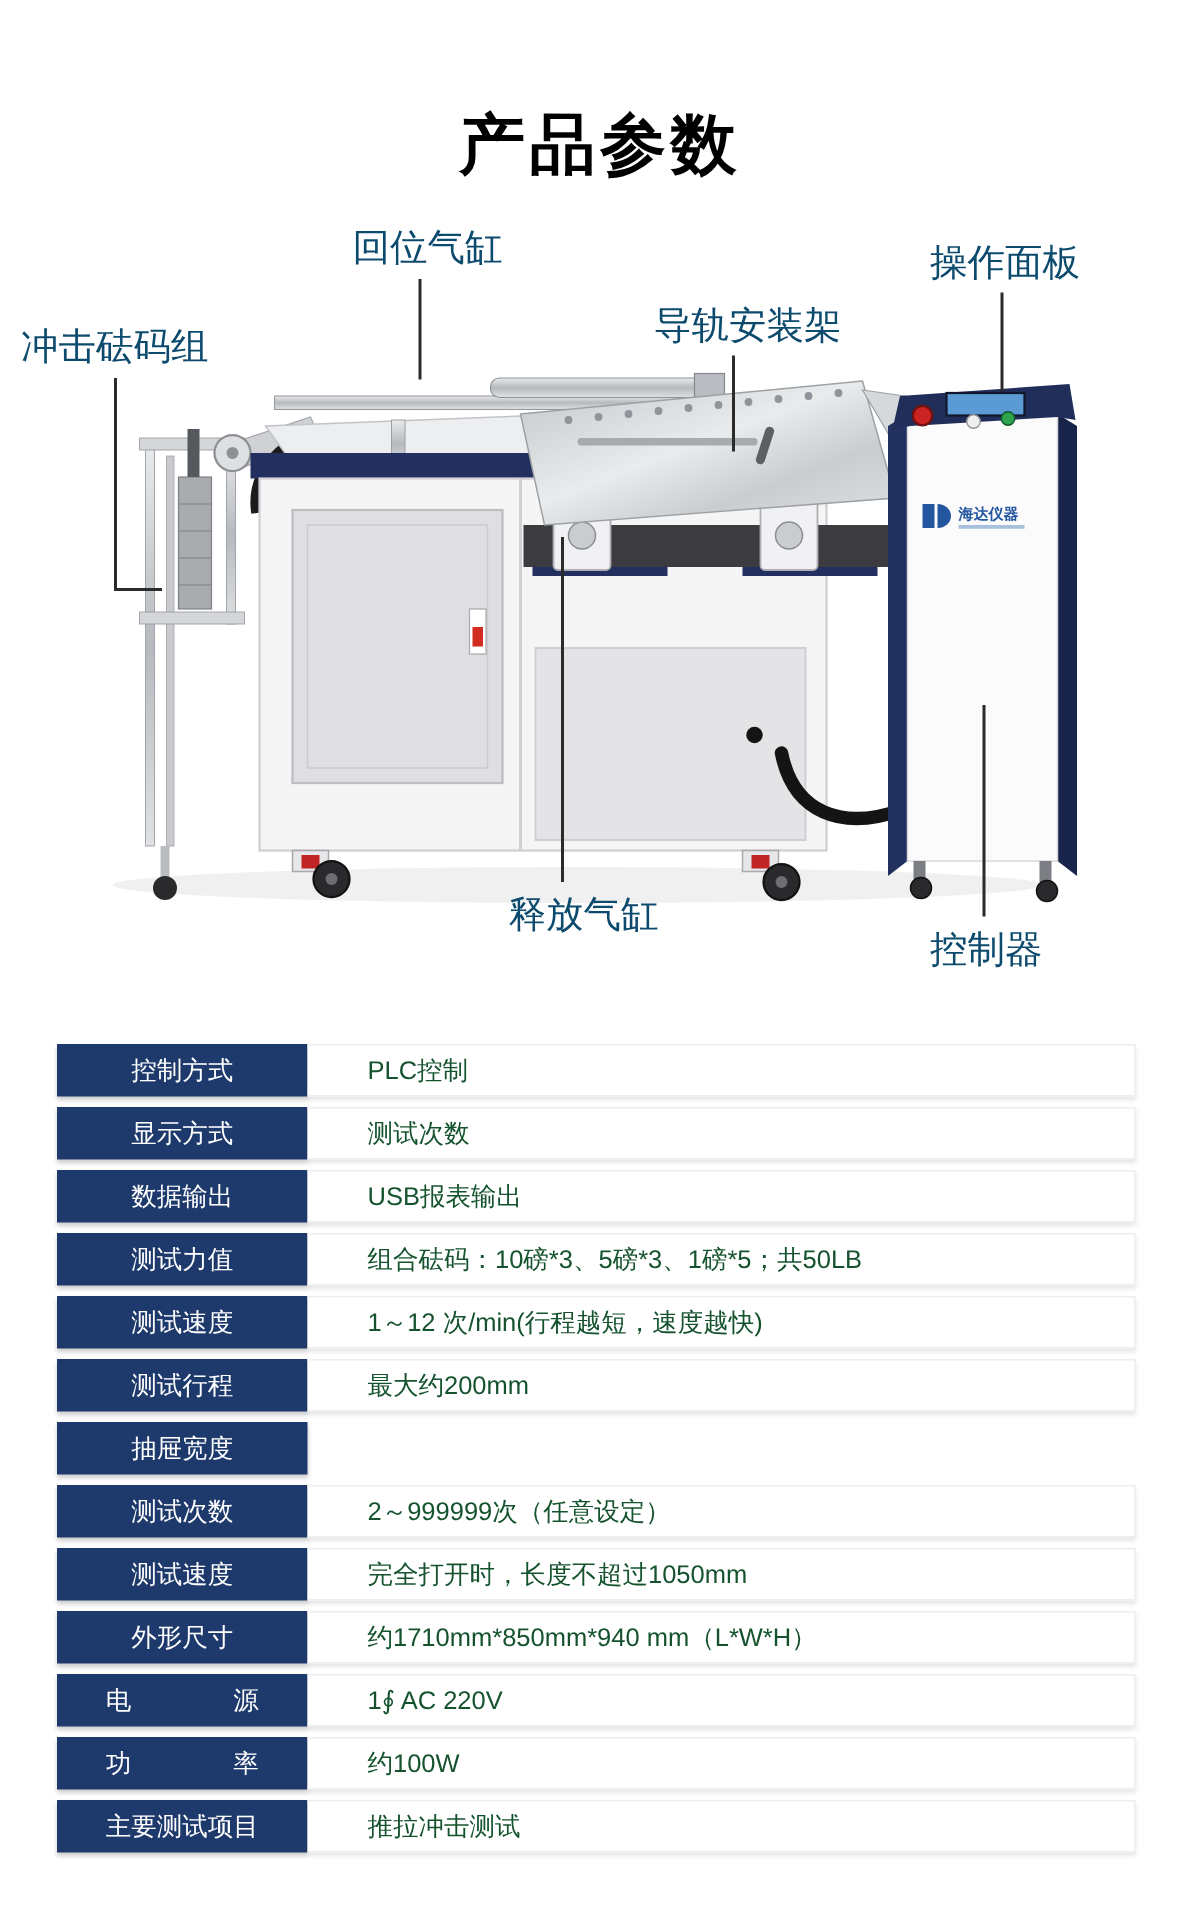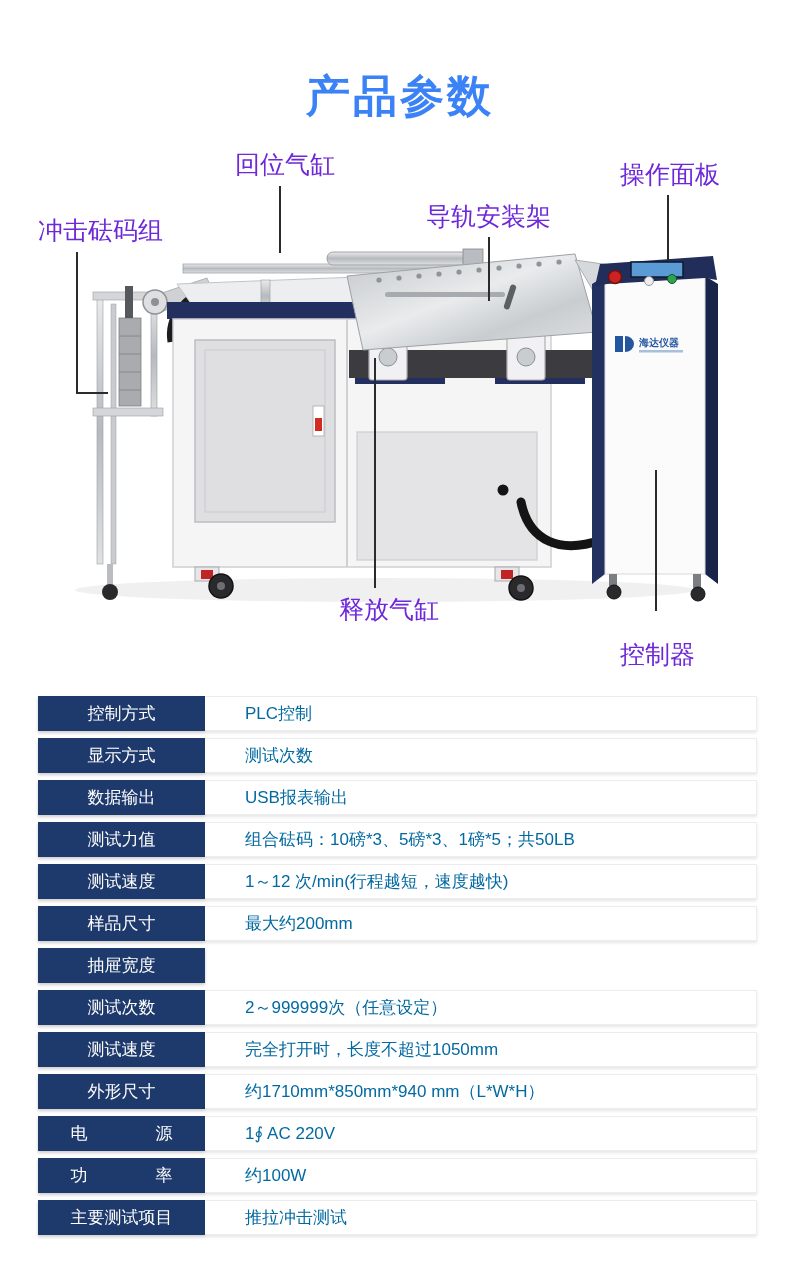--- a/index.html
+++ b/index.html
@@ -2,41 +2,41 @@
 <html><head>
 <meta charset="utf-8">
 <style>
   html,body{margin:0;padding:0;background:#ffffff;}
   #page{
     position:relative;width:800px;height:1274px;margin:0 auto;background:#ffffff;
     font-family:"Liberation Sans","DejaVu Sans",sans-serif;overflow:hidden;
   }
   .page-title{
     position:absolute;top:38px;left:0;width:800px;text-align:center;
-    font-size:44px;font-weight:bold;color:#3b82f6;letter-spacing:3px;
+    font-size:44px;font-weight:bold;color:#000000;letter-spacing:3px;
   }
   
-  .callout-label{position:absolute;font-size:25px;color:#6d28d9;white-space:nowrap;}
+  .callout-label{position:absolute;font-size:25px;color:#0c4a6e;white-space:nowrap;}
   .callout-line{position:absolute;background:#2b2b2b;}
   .callout-line.v{width:2px;}
   .callout-line.h{height:2px;}
   
   .machine-wrap{position:absolute;left:55px;top:240px;width:690px;height:370px;}
   
   .spec-table{position:absolute;left:38px;top:696px;width:719px;}
   .spec-row{display:flex;height:35px;margin-bottom:7px;}
   .spec-label{
     width:167px;flex:0 0 167px;background:#1e3a6c;color:#ffffff;
     display:flex;align-items:center;justify-content:center;
     font-size:17px;box-shadow:0 2px 3px rgba(0,0,0,.20);white-space:pre;
   }
   .spec-value{
     flex:1;background:#ffffff;border:1px solid #ededef;border-left:none;
     display:flex;align-items:center;padding-left:40px;
-    font-size:17px;color:#0369a1;box-shadow:0 2px 3px rgba(0,0,0,.10);white-space:pre;
+    font-size:17px;color:#14532d;box-shadow:0 2px 3px rgba(0,0,0,.10);white-space:pre;
   }
 </style>
 </head>
 <body>
 
 <div id="page">
 
   <h1 class="page-title">产品参数</h1>
 
   <div class="machine-wrap">
@@ -165,37 +165,37 @@
         <rect x="440" y="327" width="24" height="14" fill="#e7e7ea" stroke="#a9a9ad" stroke-width="1"></rect>
         <rect x="446" y="330" width="12" height="9" fill="#c12424"></rect>
         <circle cx="466" cy="348" r="12" fill="#2a2a2d" stroke="#121214" stroke-width="1.5"></circle>
         <circle cx="466" cy="348" r="4" fill="#6d6d72"></circle>
         <rect x="52" y="324" width="6" height="24" fill="#b9bcc0"></rect>
         <circle cx="55" cy="352" r="8" fill="#2a2a2d"></circle>
       </g>
     </svg>
   </div>
 
-  <div class="callout-label" style="left:38px;top:214px;">冲击砝码组</div>
+  <div class="callout-label" style="left:14px;top:214px;">冲击砝码组</div>
   <div class="callout-line v" style="left:76px;top:252px;height:141px;"></div>
   <div class="callout-line h" style="left:76px;top:392px;width:32px;"></div>
 
   <div class="callout-label" style="left:235px;top:148px;">回位气缸</div>
   <div class="callout-line v" style="left:279px;top:186px;height:67px;"></div>
 
-  <div class="callout-label" style="left:426px;top:200px;">导轨安装架</div>
+  <div class="callout-label" style="left:436px;top:200px;">导轨安装架</div>
   <div class="callout-line v" style="left:488px;top:237px;height:64px;"></div>
 
   <div class="callout-label" style="left:620px;top:158px;">操作面板</div>
   <div class="callout-line v" style="left:667px;top:195px;height:66px;"></div>
 
   <div class="callout-label" style="left:328px;top:593px;margin-left:11px;">释放气缸</div>
   <div class="callout-line v" style="left:374px;top:358px;height:230px;"></div>
 
-  <div class="callout-label" style="left:620px;top:638px;">控制器</div>
+  <div class="callout-label" style="left:620px;top:616px;">控制器</div>
   <div class="callout-line v" style="left:655px;top:470px;height:141px;"></div>
 
   <div class="spec-table">
     <div class="spec-row">
       <div class="spec-label">控制方式</div>
       <div class="spec-value">PLC控制</div>
     </div>
     <div class="spec-row">
       <div class="spec-label">显示方式</div>
       <div class="spec-value">测试次数</div>
@@ -206,21 +206,21 @@
     </div>
     <div class="spec-row">
       <div class="spec-label">测试力值</div>
       <div class="spec-value">组合砝码：10磅*3、5磅*3、1磅*5；共50LB</div>
     </div>
     <div class="spec-row">
       <div class="spec-label">测试速度</div>
       <div class="spec-value">1～12 次/min(行程越短，速度越快)</div>
     </div>
     <div class="spec-row">
-      <div class="spec-label">样品尺寸</div>
+      <div class="spec-label">测试行程</div>
       <div class="spec-value">最大约200mm</div>
     </div>
     <div class="spec-row">
       <div class="spec-label">抽屉宽度</div>
     </div>
     <div class="spec-row">
       <div class="spec-label">测试次数</div>
       <div class="spec-value">2～999999次（任意设定）</div>
     </div>
     <div class="spec-row">

